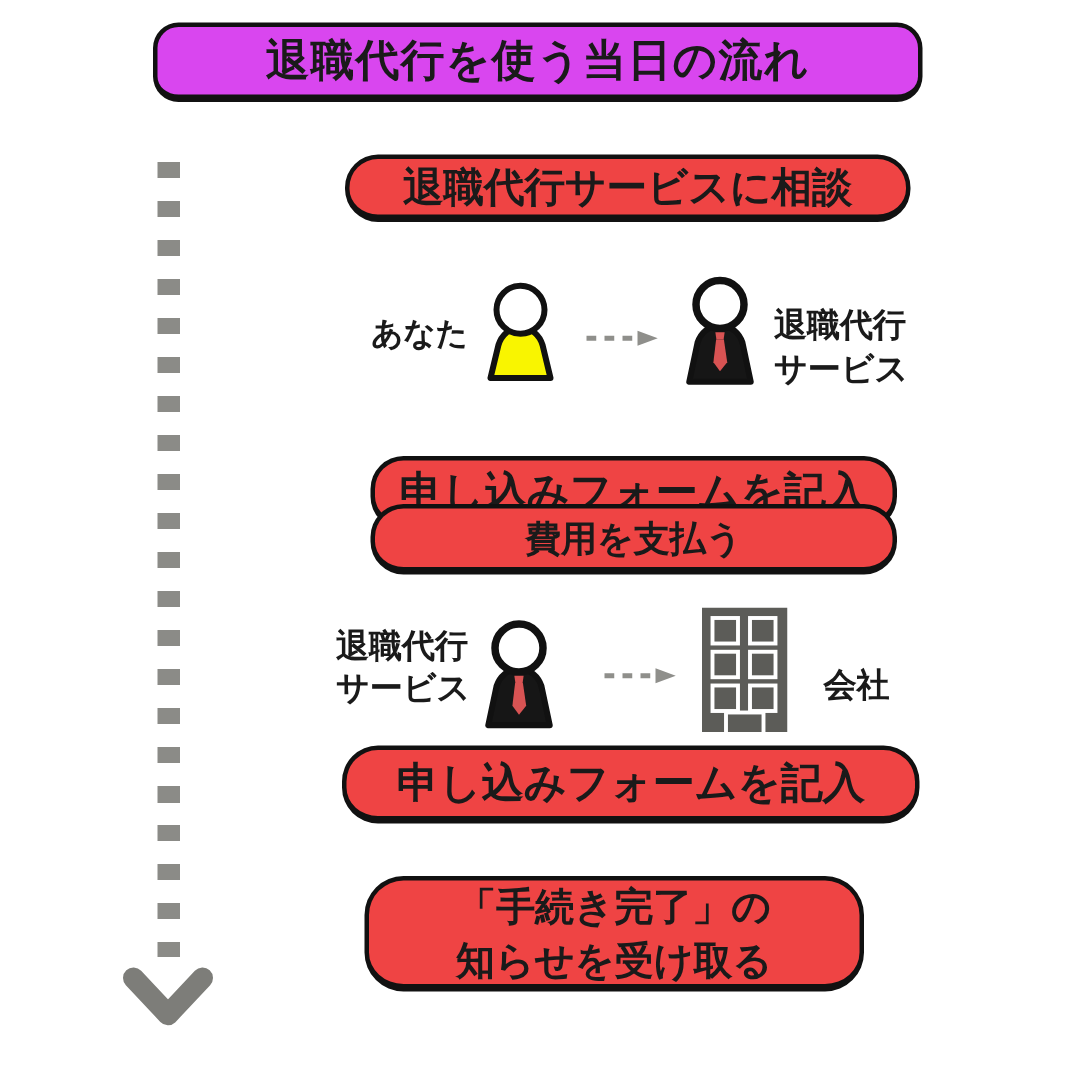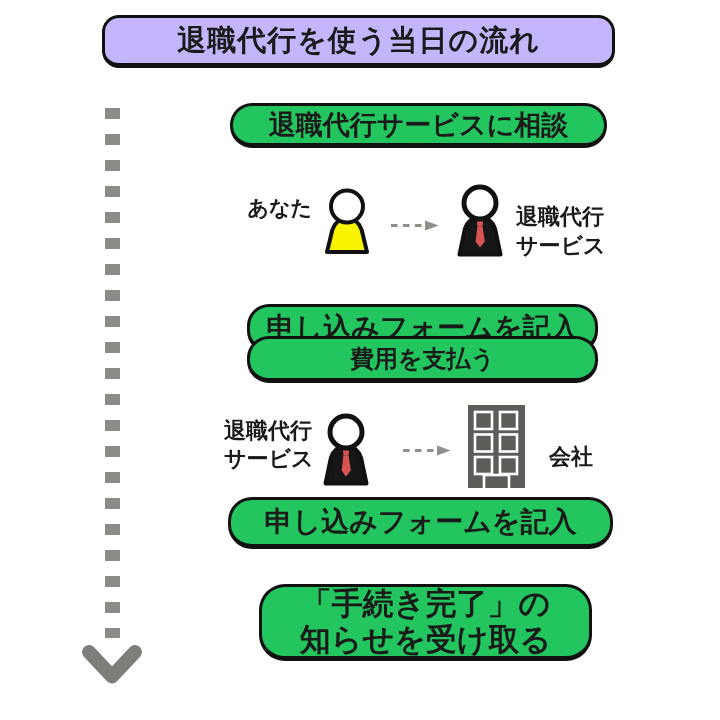--- a/index.html
+++ b/index.html
@@ -7,47 +7,47 @@
     width:720px;height:720px;background:#ffffff;
     font-family:"Liberation Sans","DejaVu Sans",sans-serif;
     color:#1a1a1a;position:relative;overflow:hidden;
   }
   .abs{position:absolute;}
   .preline{white-space:pre-line;}
 
   
   .title-box{
     left:102px;top:15px;width:507px;height:45px;
-    background:#c4b5fd;border:3.5px solid #111;border-bottom-width:5.5px;
+    background:#d946ef;border:3.5px solid #111;border-bottom-width:5.5px;
     border-radius:17px;display:flex;align-items:center;justify-content:center;
     font-size:29px;font-weight:800;letter-spacing:1px;
   }
 
   
   .vdash{
     left:105px;top:108px;width:15px;height:530px;
     background:repeating-linear-gradient(to bottom,#8b8b87 0 11px,transparent 11px 26px);
   }
   .chevron{left:77px;top:641px;width:70px;height:50px;}
 
   
   .step{
-    background:#22c55e;border:3px solid #111;border-bottom-width:5px;
+    background:#ef4444;border:3px solid #111;border-bottom-width:5px;
     border-radius:22px;display:flex;align-items:center;justify-content:center;
     font-weight:800;text-align:center;
   }
   .s1{left:230px;top:103px;width:371px;height:37px;font-size:27px;}
   .s2{left:247px;top:273px;width:345px;height:41px;font-size:28px;margin-top:31px;}
   .s3{left:247px;top:336px;width:345px;height:39px;font-size:24px;}
   .s4{left:228px;top:497px;width:379px;height:44px;font-size:28px;border-radius:24px;}
-  .s5{left:259px;top:584px;width:327px;height:69px;font-size:31px;line-height:36px;border-radius:26px;}
+  .s5{left:243px;top:584px;width:327px;height:69px;font-size:26px;line-height:36px;border-radius:26px;}
 
   
   .actor-label{font-weight:700;font-size:21px;}
-  .you-label{left:236px;top:194px;width:76px;text-align:right;}
+  .you-label{left:236px;top:208px;width:76px;text-align:right;}
   .agency-label-1{left:516px;top:202px;width:100px;font-size:22px;line-height:29px;text-align:left;}
   .agency-label-2{left:224px;top:417px;width:100px;font-size:22px;line-height:28px;text-align:left;}
   .company-label{left:549px;top:442px;width:58px;font-size:22px;text-align:left;}
 
   svg{display:block;}
 </style>
 </head>
 <body>
 
 <div class="abs title-box">退職代行を使う当日の流れ</div>

